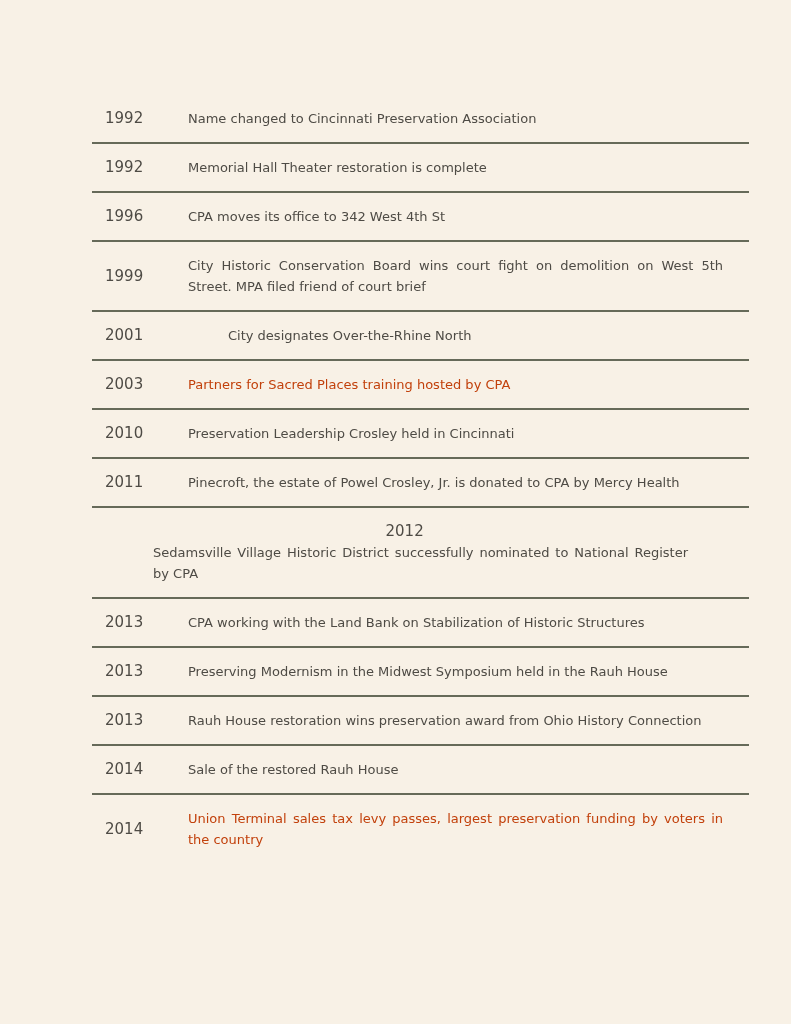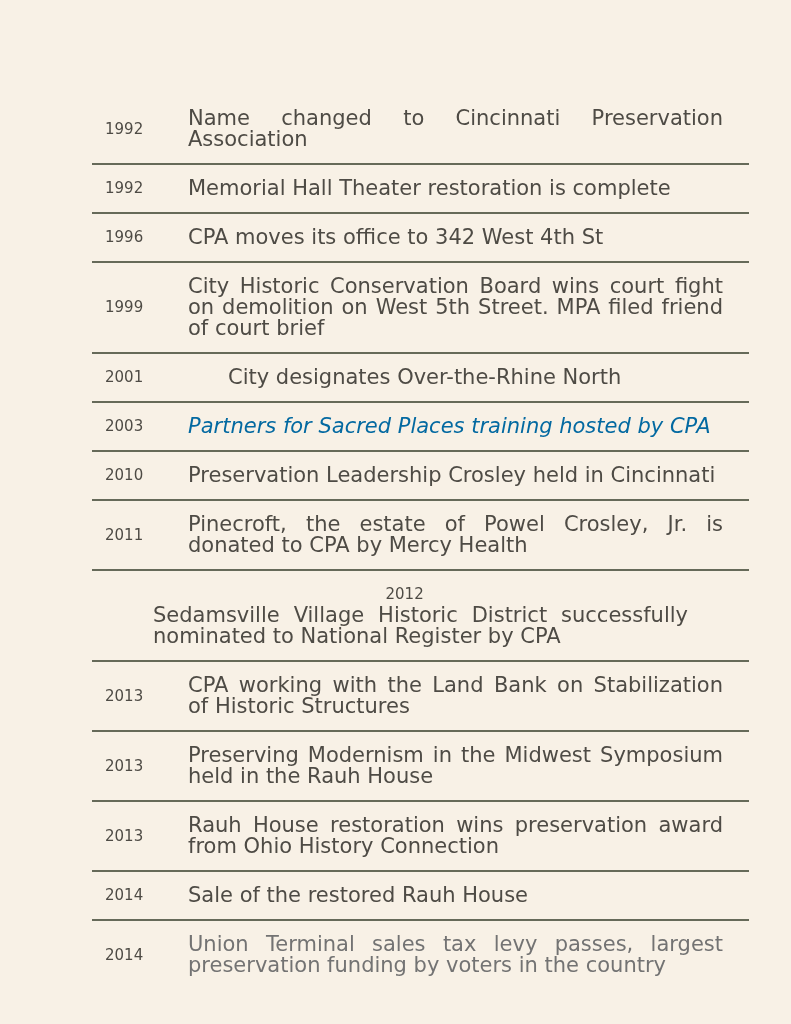--- a/index.html
+++ b/index.html
@@ -31,21 +31,21 @@
     width: 96px;
     padding-left: 13px;
     box-sizing: border-box;
     flex-shrink: 0;
     font-size: 15px;
     line-height: 21px;
     color: #4e4b45;
   }
   .event-cell {
     width: 535px;
-    font-size: 21px;
+    font-size: 13px;
     line-height: 21px;
     color: #4e4b45;
     text-align: justify;
   }
 </style>
 </head>
 <body style="background: rgb(248, 241, 230);">
 
 <div class="timeline-container">
   <div class="timeline-row" style="border-bottom-color: rgb(102, 106, 89);">
@@ -68,21 +68,21 @@
     <div class="event-cell" style="color: rgb(78, 75, 69);">City Historic Conservation Board wins court fight on demolition on West 5th Street. MPA filed friend of court brief</div>
   </div>
 
   <div class="timeline-row" style="border-bottom-color: rgb(102, 106, 89); gap: 40px;">
     <div class="year-cell" style="color: rgb(78, 75, 69);">2001</div>
     <div class="event-cell" style="color: rgb(78, 75, 69);">City designates Over-the-Rhine North</div>
   </div>
 
   <div class="timeline-row" style="border-bottom-color: rgb(102, 106, 89);">
     <div class="year-cell" style="color: rgb(78, 75, 69);">2003</div>
-    <div class="event-cell" style="color: #0369a1; font-style: italic;">Partners for Sacred Places training hosted by CPA</div>
+    <div class="event-cell" style="color: #c2410c;">Partners for Sacred Places training hosted by CPA</div>
   </div>
 
   <div class="timeline-row" style="border-bottom-color: rgb(102, 106, 89);">
     <div class="year-cell" style="color: rgb(78, 75, 69);">2010</div>
     <div class="event-cell" style="color: rgb(78, 75, 69);">Preservation Leadership Crosley held in Cincinnati</div>
   </div>
 
   <div class="timeline-row" style="border-bottom-color: rgb(102, 106, 89);">
     <div class="year-cell" style="color: rgb(78, 75, 69);">2011</div>
     <div class="event-cell" style="color: rgb(78, 75, 69);">Pinecroft, the estate of Powel Crosley, Jr. is donated to CPA by Mercy Health</div>
@@ -108,15 +108,15 @@
     <div class="event-cell" style="color: rgb(78, 75, 69);">Rauh House restoration wins preservation award from Ohio History Connection</div>
   </div>
 
   <div class="timeline-row" style="border-bottom-color: rgb(102, 106, 89);">
     <div class="year-cell" style="color: rgb(78, 75, 69);">2014</div>
     <div class="event-cell" style="color: rgb(78, 75, 69);">Sale of the restored Rauh House</div>
   </div>
 
   <div class="timeline-row">
     <div class="year-cell" style="color: rgb(78, 75, 69);">2014</div>
-    <div class="event-cell" style="color: #737373;">Union Terminal sales tax levy passes, largest preservation funding by voters in the country</div>
+    <div class="event-cell" style="color: #c2410c;">Union Terminal sales tax levy passes, largest preservation funding by voters in the country</div>
   </div>
 </div>
 
 </body></html>

